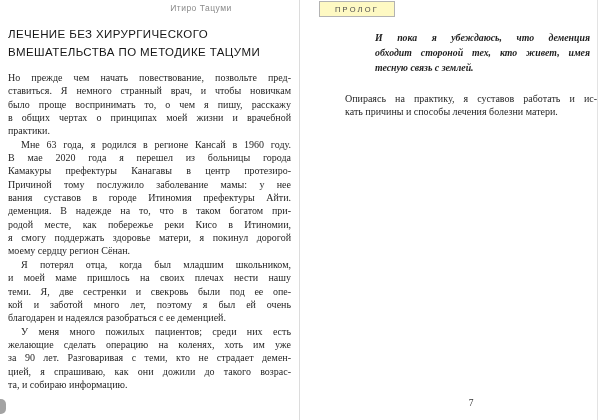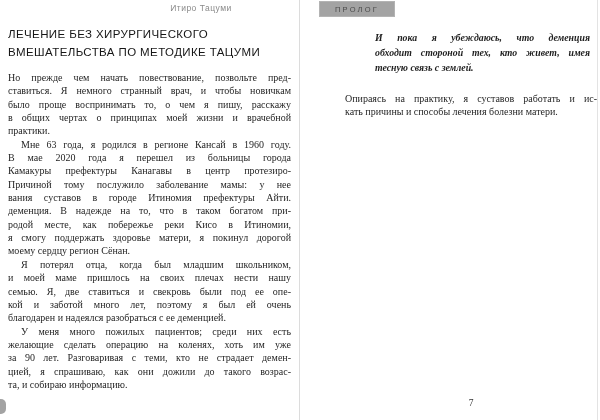--- a/index.html
+++ b/index.html
@@ -42,21 +42,21 @@
   .indent .line:first-child { text-indent: 13px; }
 
   
   .prolog-box {
     position: absolute; left: 19px; top: 1px;
     border: 1px solid var(--box_border, #b3b3b3);
     padding: 3px 15px 2px 15px;
     font-family: "Liberation Sans", sans-serif;
     font-size: 7.5px; letter-spacing: 2.2px;
     color: #4a4a4a;
-    background: #a3a3a3;
+    background: #fef9c3;
   }
   .quote {
     position: absolute; left: 75px; top: 30px; width: 215px;
     font-size: 9.8px; line-height: 15px;
     font-style: italic; font-weight: bold;
   }
   .right-para {
     position: absolute; left: 45px; top: 92px; width: 252px;
     font-size: 10px; line-height: 13.4px;
   }
@@ -109,21 +109,21 @@
           <div class="line">Причиной тому послужило заболевание мамы: у нее</div>
           <div class="line">вания суставов в городе Итиномия префектуры Айти.</div>
           <div class="line">деменция. В надежде на то, что в таком богатом при-</div>
           <div class="line">родой месте, как побережье реки Кисо в Итиномии,</div>
           <div class="line">я смогу поддержать здоровье матери, я покинул дорогой</div>
           <div class="line">моему сердцу регион Сёнан.</div>
         </div>
       <div class="para indent">
           <div class="line">Я потерял отца, когда был младшим школьником,</div>
           <div class="line">и моей маме пришлось на своих плечах нести нашу</div>
-          <div class="line">семью. Я, две ставиться и свекровь были под ее опе-</div>
+          <div class="line">теми. Я, две сестренки и свекровь были под ее опе-</div>
           <div class="line">кой и заботой много лет, поэтому я был ей очень</div>
           <div class="line">благодарен и надеялся разобраться с ее деменцией.</div>
         </div>
       <div class="para indent">
           <div class="line">У меня много пожилых пациентов; среди них есть</div>
           <div class="line">желающие сделать операцию на коленях, хоть им уже</div>
           <div class="line">за 90 лет. Разговаривая с теми, кто не страдает демен-</div>
           <div class="line">цией, я спрашиваю, как они дожили до такого возрас-</div>
           <div class="line">та, и собираю информацию.</div>
         </div>

